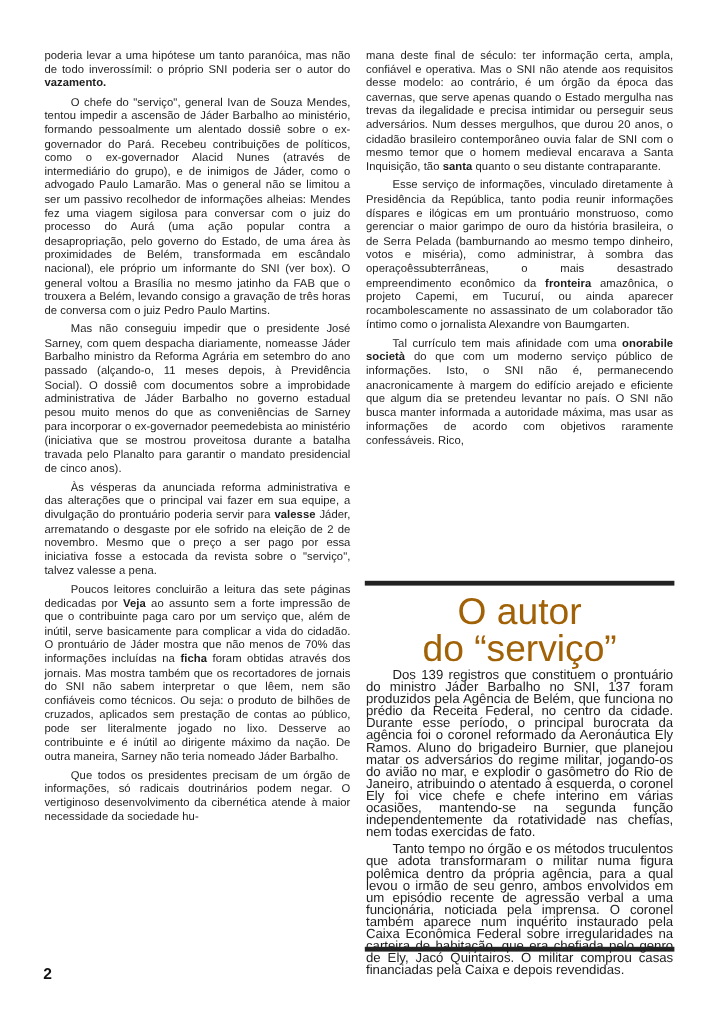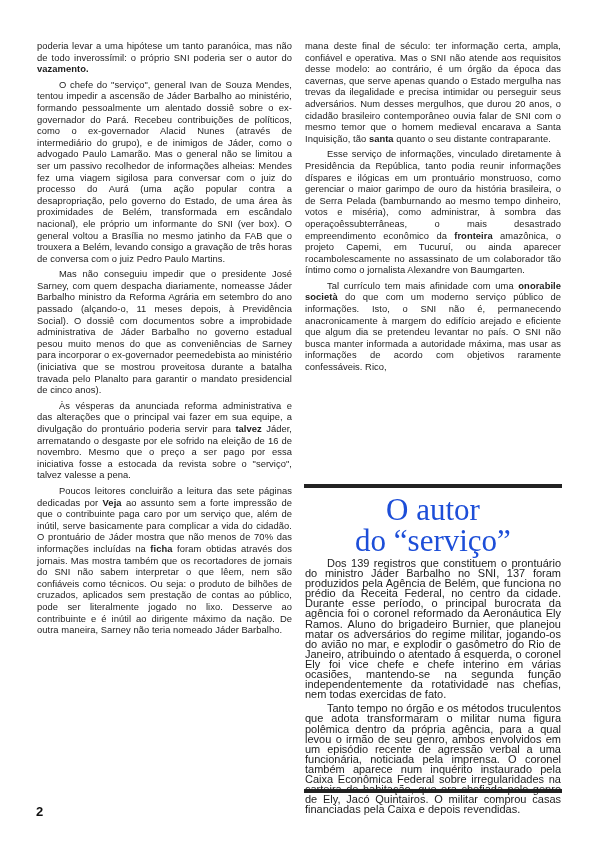--- a/index.html
+++ b/index.html
@@ -25,21 +25,21 @@
       margin: 12px 0 7px 0; font-family: "Liberation Sans Narrow", "Liberation Sans", sans-serif;
       letter-spacing: -0.1px;
     }
     .box-rule-top {
       position: absolute; left: 304px; top: 484px; width: 258px; height: 4px;
       background: #222;
     }
     .box-title {
       position: absolute; left: 304px; top: 494px; width: 258px;
       text-align: center; font-size: 31px; line-height: 31px;
-      font-family: Liberation Serif, serif; color: #1d4ed8;
+      font-family: Liberation Sans, sans-serif; color: #a16207;
     }
     .box-body {
       position: absolute; left: 305px; top: 558px; width: 256px;
       font-size: 11px; line-height: 10.1px; text-align: justify;
     }
     .box-body p { margin: 0 0 4px 0; }
     .box-body p.ind { text-indent: 22px; }
     .box-rule-bottom {
       position: absolute; left: 304px; top: 789px; width: 258px; height: 4px;
       background: #222;
@@ -59,24 +59,27 @@
     <p>
       <span>poderia levar a uma hipótese um tanto paranóica, mas não de todo inverossímil: o próprio SNI poderia ser o autor do </span><b>vazamento.</b>
     </p>
     <p class="ind">
       <span>O chefe do "serviço", general Ivan de Souza Mendes, tentou impedir a ascensão de Jáder Barbalho ao ministério, formando pessoalmente um alentado dossiê sobre o ex-governador do Pará. Recebeu contribuições de políticos, como o ex-governador Alacid Nunes (através de intermediário do grupo), e de inimigos de Jáder, como o advogado Paulo Lamarão. Mas o general não se limitou a ser um passivo recolhedor de informações alheias: Mendes fez uma viagem sigilosa para conversar com o juiz do processo do Aurá (uma ação popular contra a desapropriação, pelo governo do Estado, de uma área às proximidades de Belém, transformada em escândalo nacional), ele próprio um informante do SNI (ver box). O general voltou a Brasília no mesmo jatinho da FAB que o trouxera a Belém, levando consigo a gravação de três horas de conversa com o juiz Pedro Paulo Martins.</span>
     </p>
     <p class="ind">
       <span>Mas não conseguiu impedir que o presidente José Sarney, com quem despacha diariamente, nomeasse Jáder Barbalho ministro da Reforma Agrária em setembro do ano passado (alçando-o, 11 meses depois, à Previdência Social). O dossiê com documentos sobre a improbidade administrativa de Jáder Barbalho no governo estadual pesou muito menos do que as conveniências de Sarney para incorporar o ex-governador peemedebista ao ministério (iniciativa que se mostrou proveitosa durante a batalha travada pelo Planalto para garantir o mandato presidencial de cinco anos).</span>
     </p>
     <p class="ind">
-      <span>Às vésperas da anunciada reforma administrativa e das alterações que o principal vai fazer em sua equipe, a divulgação do prontuário poderia servir para </span><b>talvez</b><span> Jáder, arrematando o desgaste por ele sofrido na eleição de 16 de novembro. Mesmo que o preço a ser pago por essa iniciativa fosse a estocada da revista sobre o "serviço", talvez valesse a pena.</span>
+      <span>Às vésperas da anunciada reforma administrativa e das alterações que o principal vai fazer em sua equipe, a divulgação do prontuário poderia servir para </span><b>valesse</b><span> Jáder, arrematando o desgaste por ele sofrido na eleição de 2 de novembro. Mesmo que o preço a ser pago por essa iniciativa fosse a estocada da revista sobre o "serviço", talvez valesse a pena.</span>
     </p>
     <p class="ind">
       <span>Poucos leitores concluirão a leitura das sete páginas dedicadas por </span><b>Veja</b><span> ao assunto sem a forte impressão de que o contribuinte paga caro por um serviço que, além de inútil, serve basicamente para complicar a vida do cidadão. O prontuário de Jáder mostra que não menos de 70% das informações incluídas na </span><b>ficha</b><span> foram obtidas através dos jornais. Mas mostra também que os recortadores de jornais do SNI não sabem interpretar o que lêem, nem são confiáveis como técnicos. Ou seja: o produto de bilhões de cruzados, aplicados sem prestação de contas ao público, pode ser literalmente jogado no lixo. Desserve ao contribuinte e é inútil ao dirigente máximo da nação. De outra maneira, Sarney não teria nomeado Jáder Barbalho.</span>
+    </p>
+    <p class="ind">
+      <span>Que todos os presidentes precisam de um órgão de informações, só radicais doutrinários podem negar. O vertiginoso desenvolvimento da cibernética atende à maior necessidade da sociedade hu-</span>
     </p>
   </div>
 
   <div class="col col-right">
     <p>
       <span>mana deste final de século: ter informação certa, ampla, confiável e operativa. Mas o SNI não atende aos requisitos desse modelo: ao contrário, é um órgão da época das cavernas, que serve apenas quando o Estado mergulha nas trevas da ilegalidade e precisa intimidar ou perseguir seus adversários. Num desses mergulhos, que durou 20 anos, o cidadão brasileiro contemporâneo ouvia falar de SNI com o mesmo temor que o homem medieval encarava a Santa Inquisição, tão </span><b>santa</b><span> quanto o seu distante contraparante.</span>
     </p>
     <p class="ind">
       <span>Esse serviço de informações, vinculado diretamente à Presidência da República, tanto podia reunir informações díspares e ilógicas em um prontuário monstruoso, como gerenciar o maior garimpo de ouro da história brasileira, o de Serra Pelada (bamburnando ao mesmo tempo dinheiro, votos e miséria), como administrar, à sombra das operaçoêssubterrâneas, o mais desastrado empreendimento econômico da </span><b>fronteira</b><span> amazônica, o projeto Capemi, em Tucuruí, ou ainda aparecer rocambolescamente no assassinato de um colaborador tão íntimo como o jornalista Alexandre von Baumgarten.</span>
     </p>

